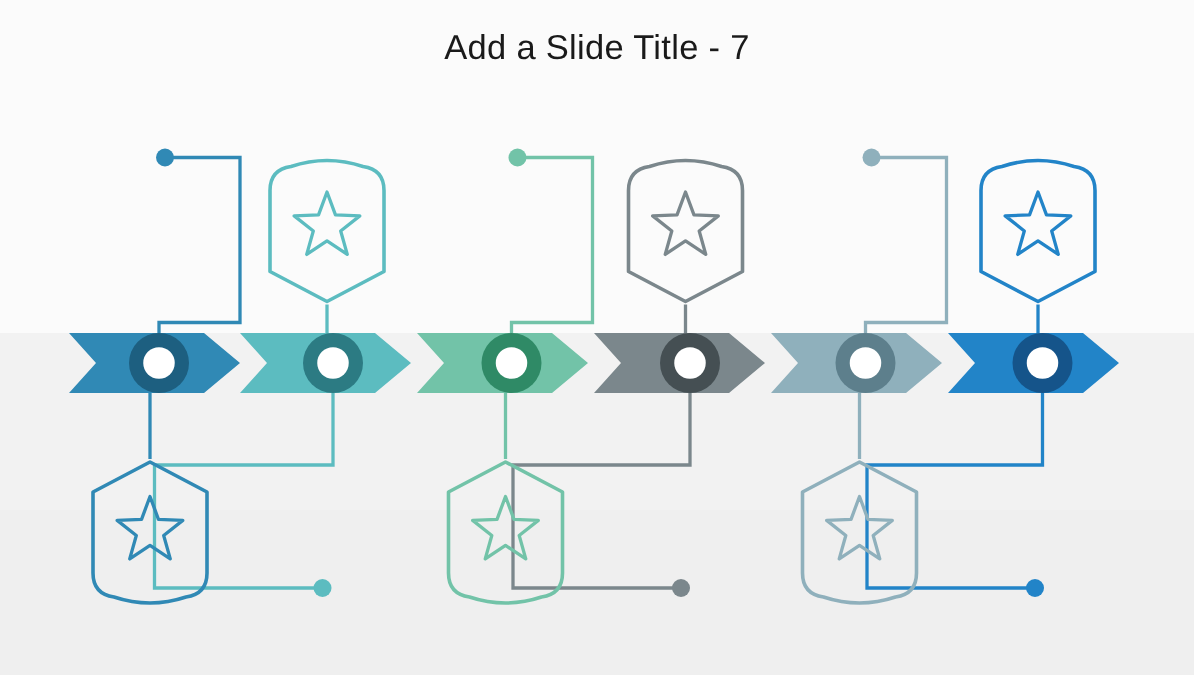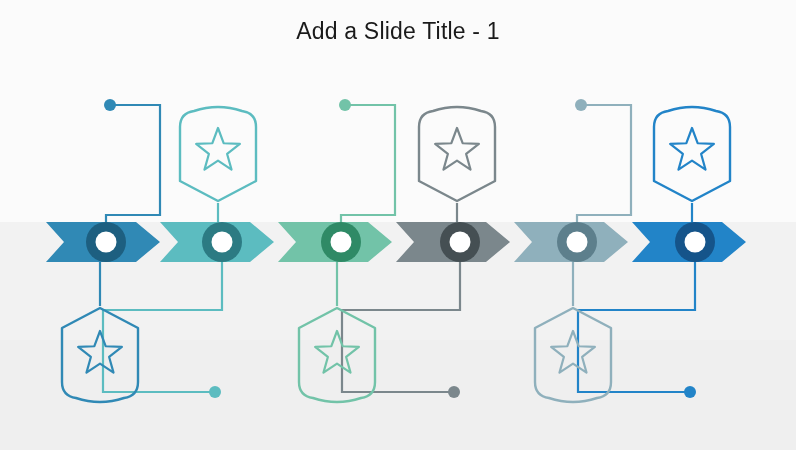--- a/index.html
+++ b/index.html
@@ -53,21 +53,21 @@
 </style>
 </head>
 <body>
 
 <div id="slide">
 
   <div class="band band-top"></div>
   <div class="band band-mid"></div>
   <div class="band band-bottom"></div>
 
-  <div id="slide-title">Add a Slide Title - 1</div>
+  <div id="slide-title">Add a Slide Title - 7</div>
 
   <svg id="stage" viewBox="0 0 796 450">
     <g id="connectors-layer">
         <path d="M 110 105 L 160 105 L 160 215 L 106 215 L 106 242" fill="none" stroke="#3089b5" stroke-width="2.2" stroke-linejoin="miter" stroke-linecap="butt"></path>
         <circle cx="110" cy="105" r="6" fill="#3089b5"></circle>
         <line x1="100" y1="306" x2="100" y2="242" stroke="#3089b5" stroke-width="2.2"></line>
         <path d="M 222 242 L 222 310 L 103 310 L 103 392 L 215 392" fill="none" stroke="#5cbcc0" stroke-width="2.2" stroke-linejoin="miter" stroke-linecap="butt"></path>
         <circle cx="215" cy="392" r="6" fill="#5cbcc0"></circle>
         <line x1="218" y1="203" x2="218" y2="242" stroke="#5cbcc0" stroke-width="2.2"></line>
         <path d="M 345 105 L 395 105 L 395 215 L 341 215 L 341 242" fill="none" stroke="#72c3a8" stroke-width="2.2" stroke-linejoin="miter" stroke-linecap="butt"></path>

